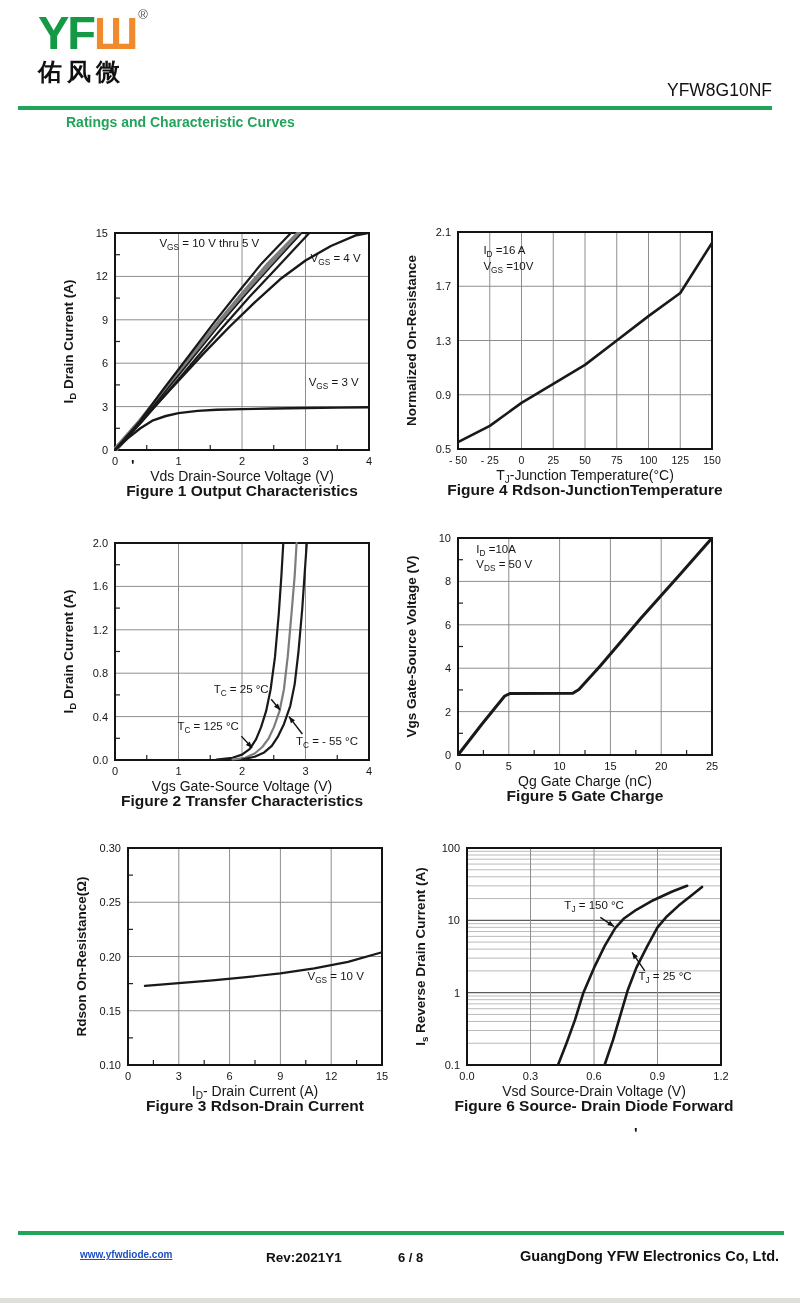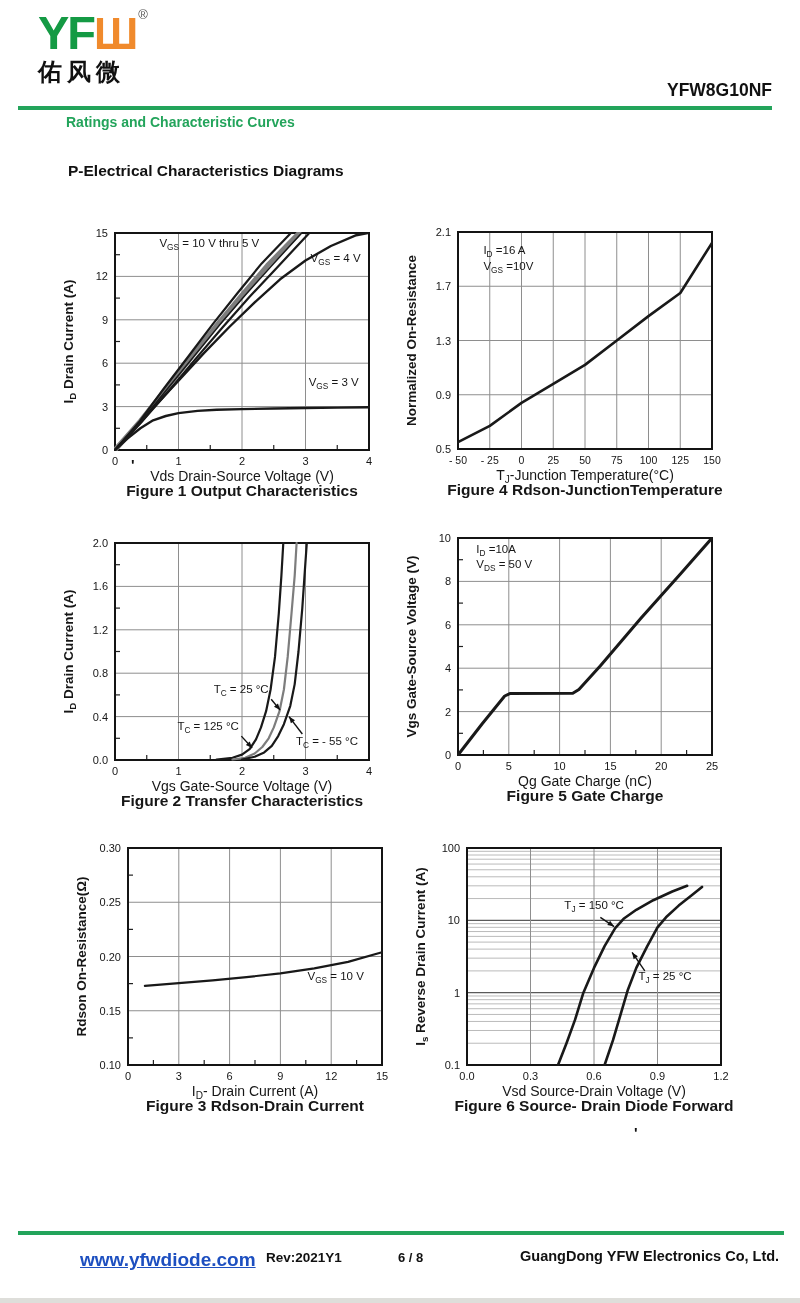--- a/index.html
+++ b/index.html
@@ -4,52 +4,51 @@
 <style>
   html,body{margin:0;padding:0;background:#fff;}
   .page{position:relative;width:800px;height:1303px;background:#fff;overflow:hidden;
         font-family:"Liberation Sans","DejaVu Sans",sans-serif;color:#111;}
   
   .logo{position:absolute;left:38px;top:8px;line-height:1;}
   .logo-yf{font-size:47px;font-weight:bold;color:var(--green_logo);letter-spacing:-2px;}
   .logo-w{font-size:44px;font-weight:bold;color:var(--orange);}
   .logo-reg{font-size:13px;color:#555;vertical-align:30px;}
   .logo-cn{font-size:24px;font-weight:bold;color:#101010;letter-spacing:5px;margin-top:4px;}
-  .part-number{position:absolute;right:28px;top:80px;font-size:17.5px;font-weight:bold;}
+  .part-number{position:absolute;right:28px;top:80px;font-size:17.5px;font-weight:normal;}
   .header-rule{position:absolute;left:18px;top:106px;width:754px;height:4px;background:var(--green);}
   .section-title{position:absolute;left:38px;top:114px;font-size:14px;font-weight:bold;color:var(--green);padding-left:28px;}
   .page-heading{position:absolute;left:68px;top:162px;margin:0;font-size:15.5px;font-weight:bold;color:#111;}
   
   #charts{position:absolute;left:0;top:0;width:800px;height:1303px;}
   .chart-cell{position:absolute;}
   svg text{font-family:"Liberation Sans","DejaVu Sans",sans-serif;fill:#161616;}
   .stray{position:absolute;font-weight:bold;font-size:15px;color:#111;}
   
   .footer-rule{position:absolute;left:18px;top:1231px;width:766px;height:4px;background:var(--green);}
-  .website{position:absolute;left:80px;top:1249px;font-size:19px;font-weight:bold;color:var(--link);}
+  .website{position:absolute;left:80px;top:1249px;font-size:10px;font-weight:bold;color:var(--link);}
   .rev{position:absolute;left:238px;top:1250px;font-size:13.5px;font-weight:bold;padding-left:28px;}
   .pagenum{position:absolute;left:398px;top:1250px;font-size:13px;font-weight:bold;}
   .company{position:absolute;left:520px;top:1248px;font-size:14.5px;font-weight:bold;}
   .bottom-strip{position:absolute;left:0;bottom:0;width:800px;height:5px;background:#dededa;}
 </style>
 </head>
 <body>
 
 <div class="page">
   <div>
     <div class="logo">
       <span class="logo-yf">YF</span><span class="logo-w">Ш</span><span class="logo-reg">®</span>
       <div class="logo-cn">佑风微</div>
     </div>
     <div class="part-number">YFW8G10NF</div>
     <div class="header-rule"></div>
     <div class="section-title">Ratings and Characteristic Curves</div>
   </div>
 
-  <h1 class="page-heading">P-Electrical Characteristics Diagrams</h1>
 
   <div id="charts">
       <div class="chart-cell" style="left: 51px; top: 215px;"><svg width="356" height="302">
           <line x1="127.5" y1="18" x2="127.5" y2="235" stroke="#8e8e8e" stroke-width="1"></line>
           <line x1="191" y1="18" x2="191" y2="235" stroke="#8e8e8e" stroke-width="1"></line>
           <line x1="254.5" y1="18" x2="254.5" y2="235" stroke="#8e8e8e" stroke-width="1"></line>
           <line x1="64" y1="191.6" x2="318" y2="191.6" stroke="#8e8e8e" stroke-width="1"></line>
           <line x1="64" y1="148.2" x2="318" y2="148.2" stroke="#8e8e8e" stroke-width="1"></line>
           <line x1="64" y1="104.80000000000001" x2="318" y2="104.80000000000001" stroke="#8e8e8e" stroke-width="1"></line>
           <line x1="64" y1="61.39999999999998" x2="318" y2="61.39999999999998" stroke="#8e8e8e" stroke-width="1"></line>

